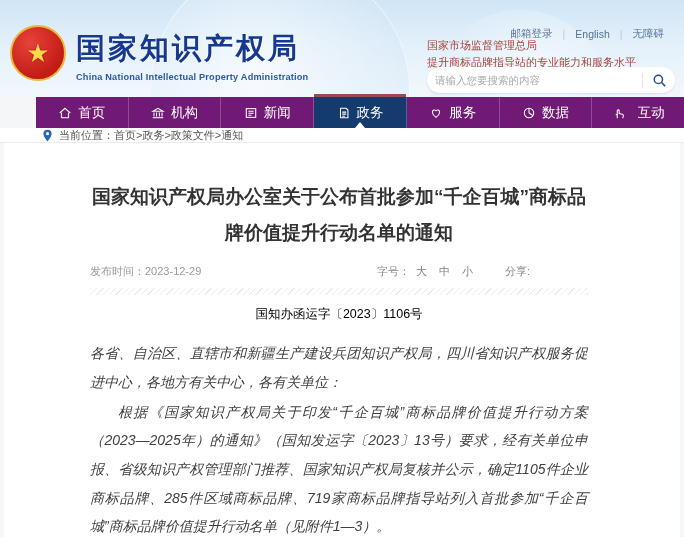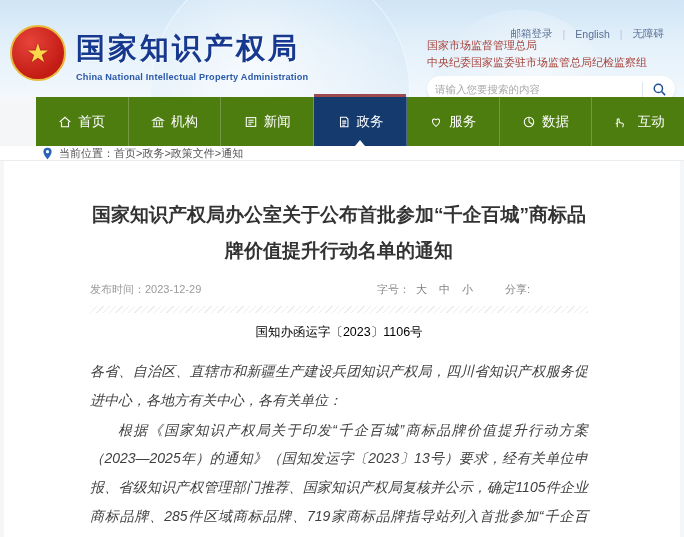--- a/index.html
+++ b/index.html
@@ -25,31 +25,31 @@
   .brand-en { margin-top:3px; font-size:9.2px; font-weight:bold; color:#2a58a9; letter-spacing:.2px; }
 
   .top-links { position:absolute; top:27px; right:10px; display:flex; align-items:center;
     font-size:10.5px; color:#5a6f94; }
   .top-links .tlink { cursor:pointer; padding:0 10px; }
   .top-links .sep { color:#b7c6da; }
 
   .orgs { position:absolute; left:427px; top:37px; font-size:11px; color:#a8443c; line-height:1.5; }
   .orgs div { cursor:pointer; }
 
-  .search { position:absolute; left:427px; top:76px; width:248px; height:26px; background:#fff;
+  .search { position:absolute; left:427px; top:67px; width:248px; height:26px; background:#fff;
     border-radius:13px; display:flex; align-items:center; box-shadow:0 1px 2px rgba(90,120,160,.18); }
   .search input { flex:1; height:100%; border:none; outline:none; background:transparent;
     font-size:10.5px; color:#333; padding:0 8px; font-family:inherit; }
   .search input::placeholder { color:#a9a9a9; }
   .search .vdiv { width:1px; height:15px; background:#dbe4ef; }
   .search .sbtn { width:32px; height:100%; border:none; background:transparent; cursor:pointer;
     display:flex; align-items:center; justify-content:center; }
 
   
-  .nav { position:relative; display:flex; height:49px; background:#4d7c0f; z-index:2;margin-left:36px; }
+  .nav { position:relative; display:flex; height:31px; background:#701a75; z-index:2;margin-left:36px; }
   .nav-item { position:relative; flex:1; display:flex; align-items:center; justify-content:center;
     gap:6px; color:#fff; font-size:13.5px; cursor:pointer; border-right:1px solid rgba(255,255,255,.22); }
   .nav-item:last-child { border-right:none;gap:12px; }
   .nav-item svg { display:block; }
   .nav-item.active { background:#143a6e; }
   .nav-item.active::before { content:""; position:absolute; left:0; right:0; top:-3px; height:3px;
     background:#9c4a50; }
   .nav-item.active::after { content:""; position:absolute; bottom:0; left:50%; margin-left:-5px;
     width:0; height:0; border-left:5px solid transparent; border-right:5px solid transparent;
     border-bottom:6px solid #fdfdfd; }
@@ -95,21 +95,21 @@
     <div class="top-links">
       <span class="tlink">邮箱登录</span>
       <span class="sep">|</span>
       <span class="tlink">English</span>
       <span class="sep">|</span>
       <span class="tlink">无障碍</span>
     </div>
 
     <div class="orgs">
       <div>国家市场监督管理总局</div>
-      <div>中央纪委国家监委驻市场监管总局纪检监察组</div>
+      <div>提升商标品牌指导站的专业能力和服务水平</div>
     </div>
 
     <div class="search">
       <input type="text" placeholder="请输入您要搜索的内容" style="">
       <span class="vdiv"></span>
       <button class="sbtn">
         <svg width="15" height="15" viewBox="0 0 16 16" fill="none" stroke="#1d4d8c" stroke-width="1.6">
           <circle cx="6.8" cy="6.8" r="4.4"></circle>
             <line x1="10.2" y1="10.2" x2="14" y2="14"></line>
         </svg>

